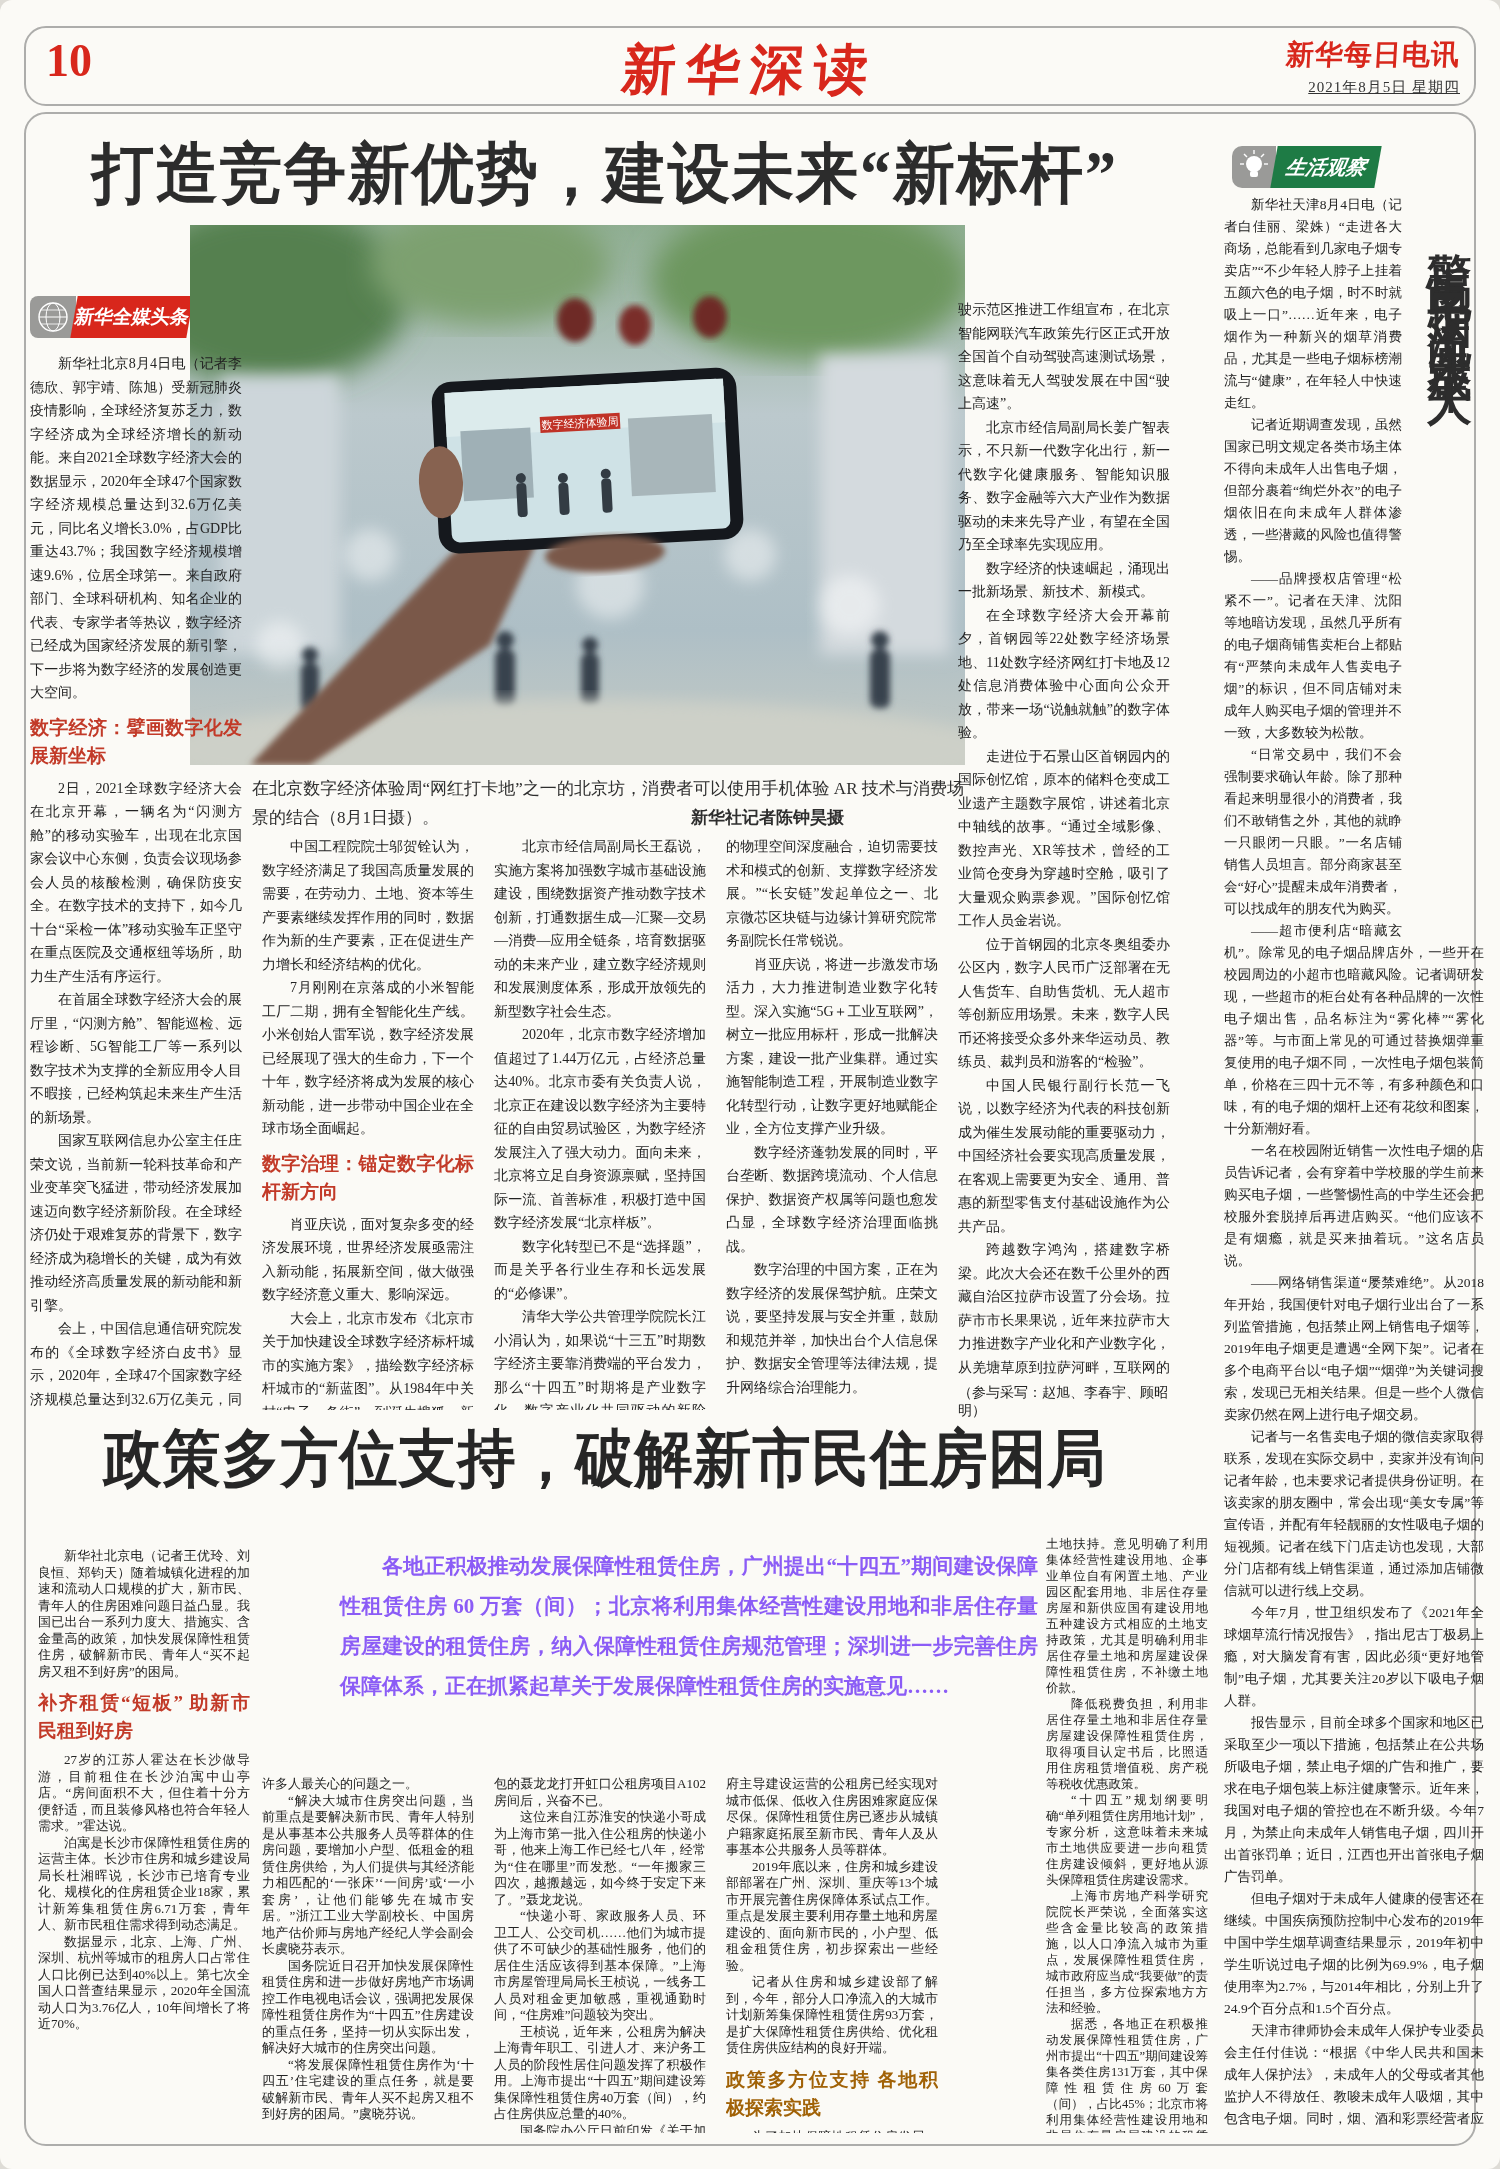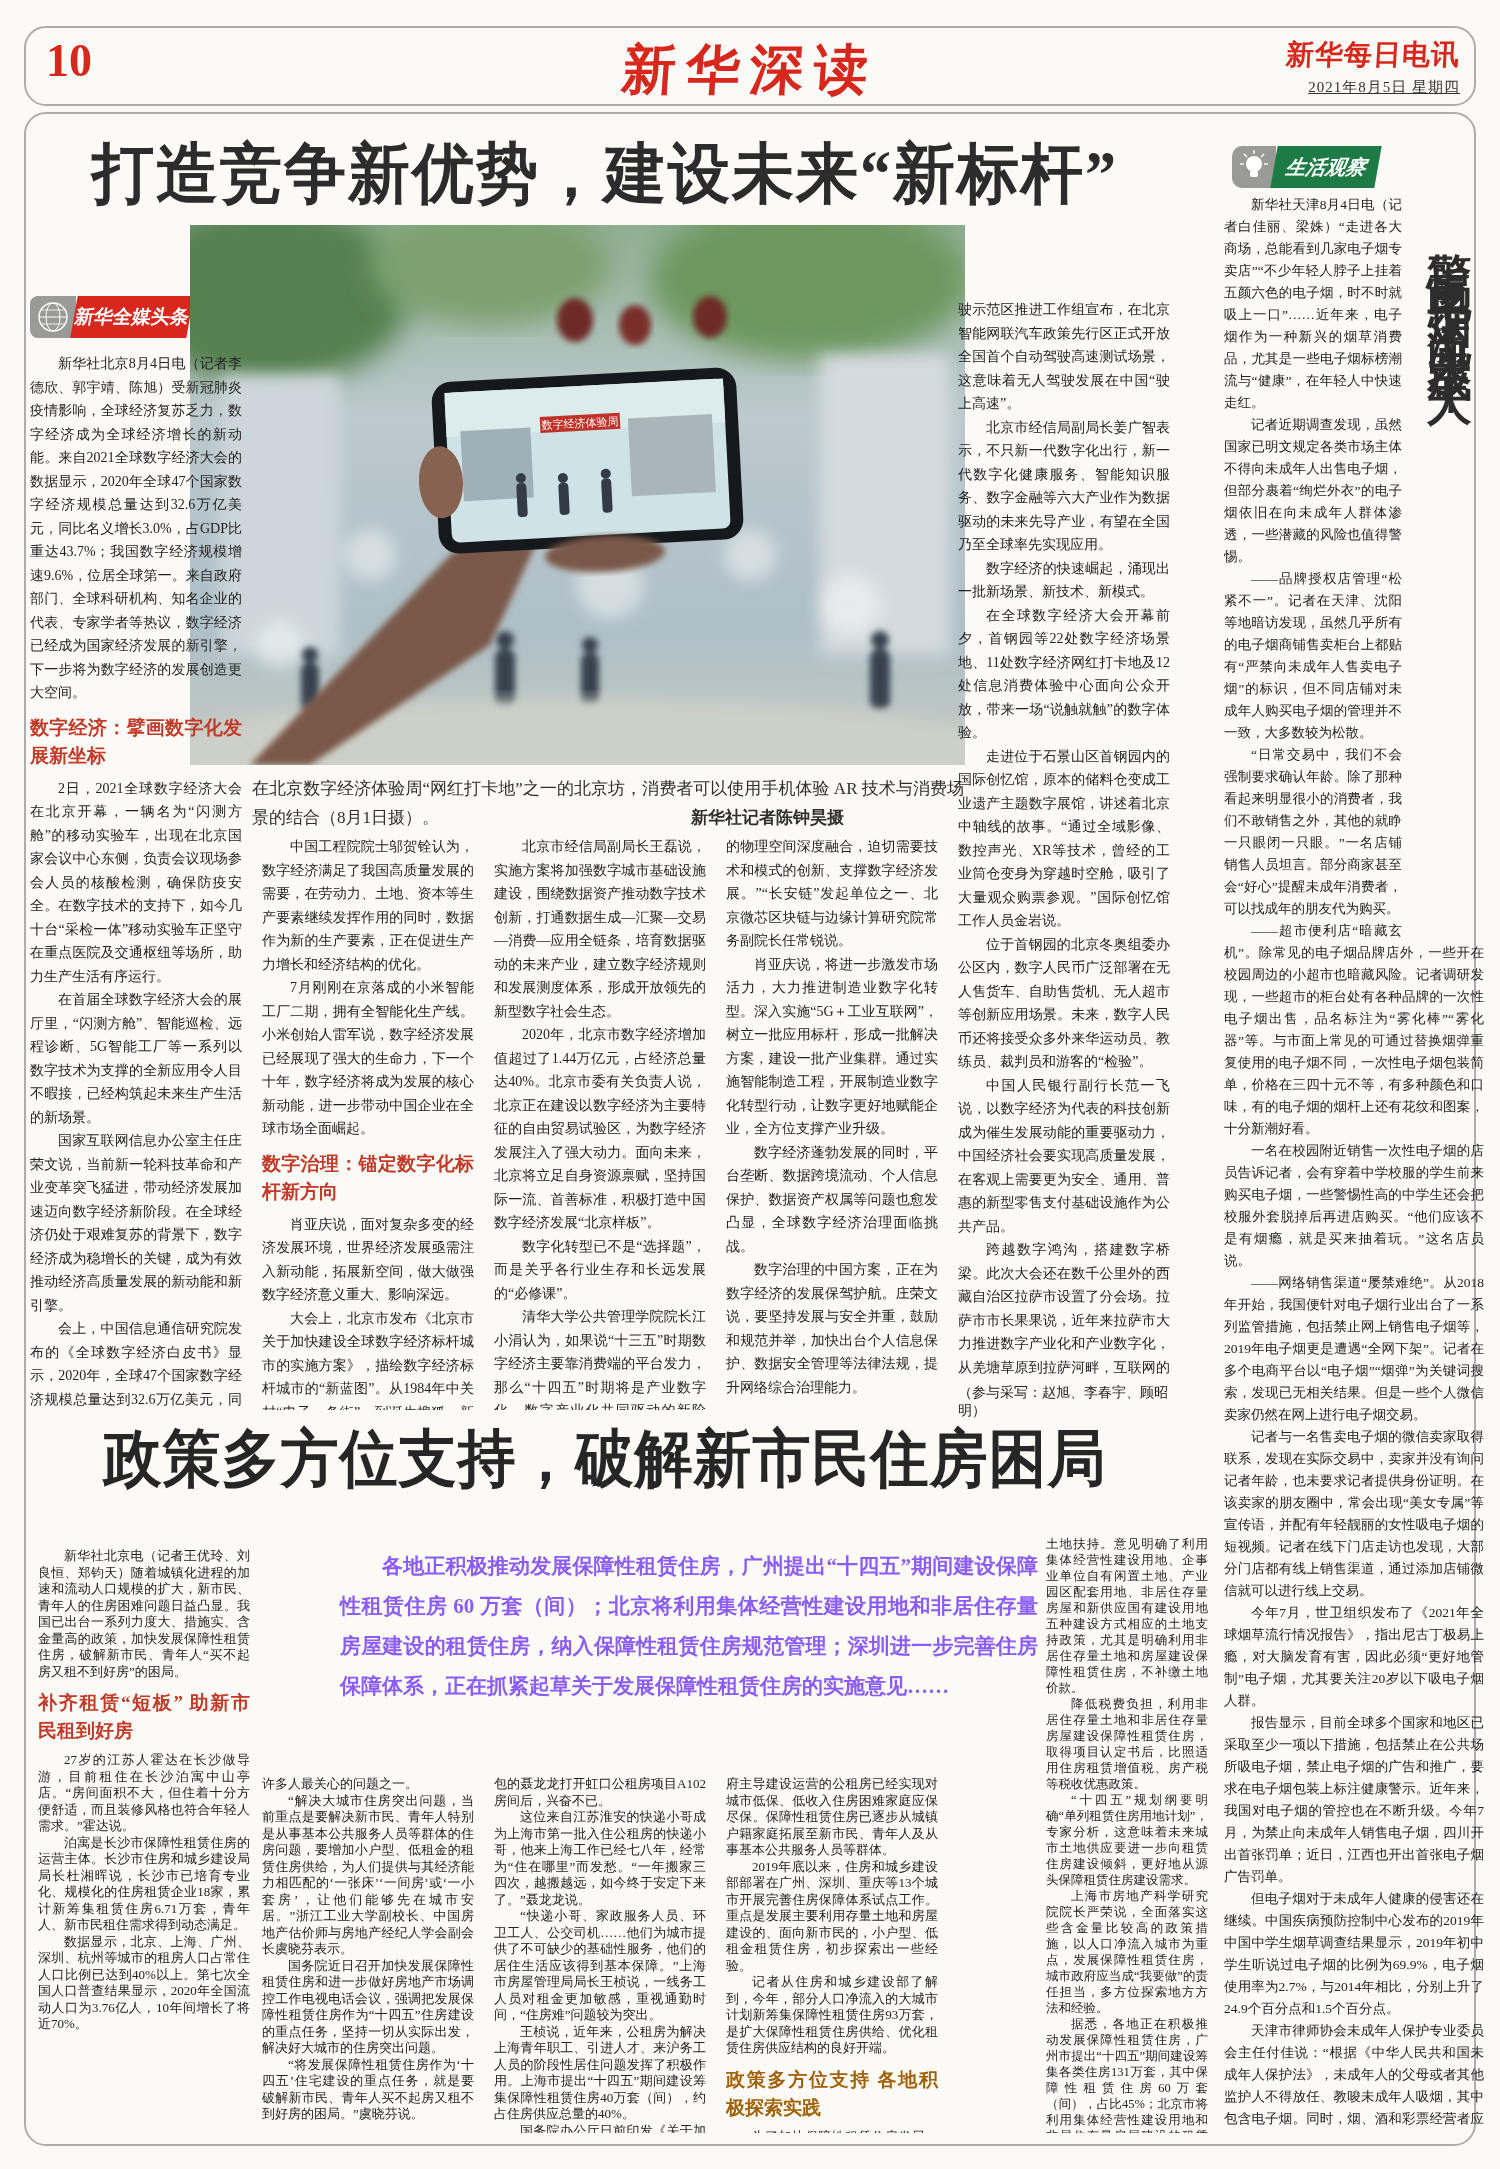--- a/index.html
+++ b/index.html
@@ -1,17 +1,17 @@
 <!DOCTYPE html>
 <html><head>
 <meta charset="utf-8">
 <style>
   html,body{margin:0;padding:0;background:#dedcd6;}
   .page{position:relative;width:1500px;height:2169px;background:#fbfaf6;overflow:hidden;
-        font-family:"Liberation Serif","DejaVu Serif",serif;color:#232323;}
+        font-family:"Liberation Serif","DejaVu Serif",serif;color:#232323;border-radius:12px;}
   .frame{position:absolute;border:2px solid #adadab;border-radius:22px;}
   .abs{position:absolute;}
   .pagenum{font-size:46px;font-weight:900;color:#d8271c;font-family:"Liberation Serif",serif;}
   .masthead-center{font-size:54px;font-weight:900;color:#d8271c;letter-spacing:10px;transform:skewX(-4deg);}
   .brand{font-size:28px;font-weight:900;color:#d8271c;letter-spacing:1px;transform:skewX(-3deg);}
   .dateline{font-size:15px;color:#333;margin-top:4px;letter-spacing:1px;text-decoration:underline;}
   .main-headline{font-size:62px;font-weight:900;color:#2c2c2c;text-align:center;letter-spacing:2px;
                  transform:scaleY(1.06);white-space:nowrap;}
   .sub-headline{font-size:27px;color:#3a3a3a;text-align:center;letter-spacing:2px;}
   .col{position:absolute;overflow:hidden;text-align:justify;}

